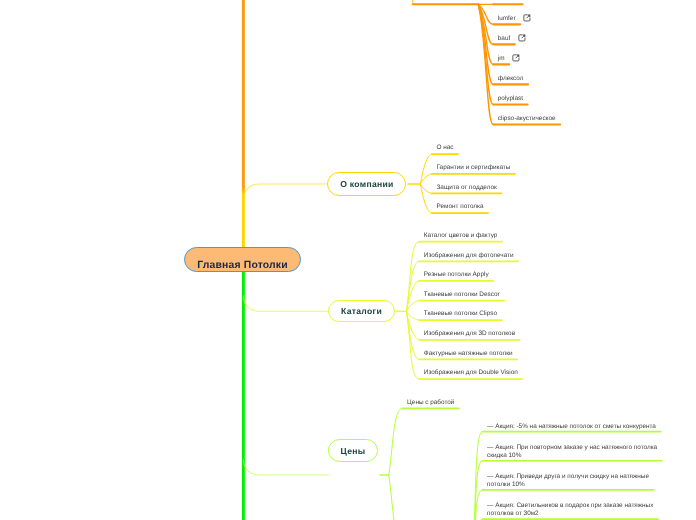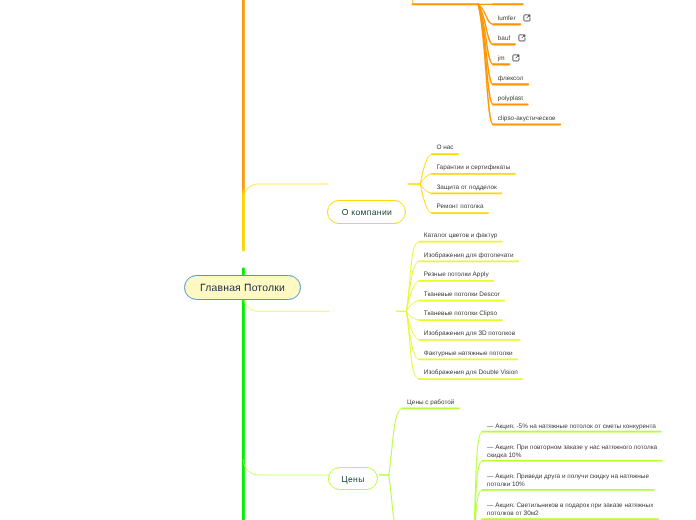--- a/index.html
+++ b/index.html
@@ -5,22 +5,22 @@
 <style>
   html,body{margin:0;padding:0;background:#ffffff;}
   body{width:696px;height:520px;overflow:hidden;
        font-family:"Liberation Sans",sans-serif;
        -webkit-font-smoothing:antialiased;text-rendering:geometricPrecision;}
   #stage{position:relative;width:696px;height:520px;background:#ffffff;}
   #links{position:absolute;left:0;top:0;width:696px;height:520px;z-index:1;}
 
   .node{position:absolute;z-index:4;box-sizing:border-box;display:flex;
         align-items:center;justify-content:center;background:#ffffff;
-        border-radius:40px;border:1.7px solid #ccc;font-weight:normal;
-        white-space:nowrap;font-size:8.6px;letter-spacing:0.3px;color:#19463d;margin-top:28px;}
+        border-radius:40px;border:1.7px solid #ccc;font-weight:bold;
+        white-space:nowrap;font-size:8.6px;letter-spacing:0.3px;color:#19463d;}
   .node.central{left:183.6px;top:247.1px;width:117.8px;height:25px;
                 border-width:1.9px;font-size:10.4px;letter-spacing:0.18px;
                 padding-top:1.4px;z-index:5;}
 
   .leaf-txt{position:absolute;z-index:3;color:#3d3d3d;font-size:6.4px;
             line-height:8.6px;white-space:nowrap;}
   .leaf-txt.promo{white-space:normal;line-height:8.15px;}
 
   .ext-ic{position:absolute;z-index:3;width:7.8px;height:7.8px;}
   .ext-ic .ic-box  {fill:none;stroke:#555;stroke-width:2.9;stroke-linejoin:round;}
@@ -96,26 +96,29 @@
       <path d="M 482.4 431.6 L 660.5375 431.6" fill="none" stroke="#b4ff35" stroke-width="1.7" stroke-linecap="round" stroke-linejoin="round" opacity="1"></path>
       <path d="M 472.6 556 C 476.716 506.47, 474.56 460.75, 482.4 460.75" fill="none" stroke="#b4ff35" stroke-width="1" stroke-linecap="round" stroke-linejoin="round" opacity="1"></path>
       <path d="M 482.4 460.75 L 661.740625 460.75" fill="none" stroke="#b4ff35" stroke-width="1.7" stroke-linecap="round" stroke-linejoin="round" opacity="1"></path>
       <path d="M 472.6 556 C 476.716 521.628, 474.56 489.90000000000003, 482.4 489.90000000000003" fill="none" stroke="#b4ff35" stroke-width="1" stroke-linecap="round" stroke-linejoin="round" opacity="1"></path>
       <path d="M 482.4 489.90000000000003 L 653.615625 489.90000000000003" fill="none" stroke="#b4ff35" stroke-width="1.7" stroke-linecap="round" stroke-linejoin="round" opacity="1"></path>
       <path d="M 472.6 556 C 475.83225000000004 536.786, 476.52025 519.05, 482.4 519.05" fill="none" stroke="#b4ff35" stroke-width="1" stroke-linecap="round" stroke-linejoin="round" opacity="1"></path>
       <path d="M 482.4 519.05 L 657.975 519.05" fill="none" stroke="#b4ff35" stroke-width="1.7" stroke-linecap="round" stroke-linejoin="round" opacity="1"></path>
       <path d="M 472.6 556 C 474.22900000000004 551.9440000000001, 479.58099999999996 548.2, 482.4 548.2" fill="none" stroke="#b4ff35" stroke-width="1" stroke-linecap="round" stroke-linejoin="round" opacity="1"></path>
     </svg>
 
-  <div class="node central" id="central" style="border-color: rgb(75, 154, 212); color: rgb(22, 37, 77); background: #fef9c3;">
+  <div class="node central" id="central" style="border-color: rgb(75, 154, 212); color: rgb(22, 37, 77); background: #fdba74; align-items: flex-end;">
     <span>Главная Потолки</span>
   </div>
 
   <div class="node" id="node-company" style="left: 327.4px; top: 172.4px; width: 79px; height: 23.2px; border-color: rgb(255, 216, 0);">
     <span>О компании</span>
+  </div>
+  <div class="node" id="node-catalogs" style="left: 328px; top: 300.1px; width: 67px; height: 22.4px; border-color: rgb(232, 250, 43);">
+    <span>Каталоги</span>
   </div>
   <div class="node" id="node-prices" style="left: 328px; top: 439px; width: 50px; height: 23px; border-color: rgb(180, 255, 53);">
     <span>Цены</span>
   </div>
 
   <div class="leaf-txt" id="lf-0-1" style="left: 497.8px; top: 14.53px;">lumfer</div>
   <div class="leaf-txt" id="lf-0-2" style="left: 497.8px; top: 34.56px;">bauf</div>
   <div class="leaf-txt" id="lf-0-3" style="left: 497.8px; top: 54.59px;">jm</div>
   <div class="leaf-txt" id="lf-0-4" style="left: 497.8px; top: 74.62px;">флексол</div>
   <div class="leaf-txt" id="lf-0-5" style="left: 497.8px; top: 94.65px;">polyplast</div>

